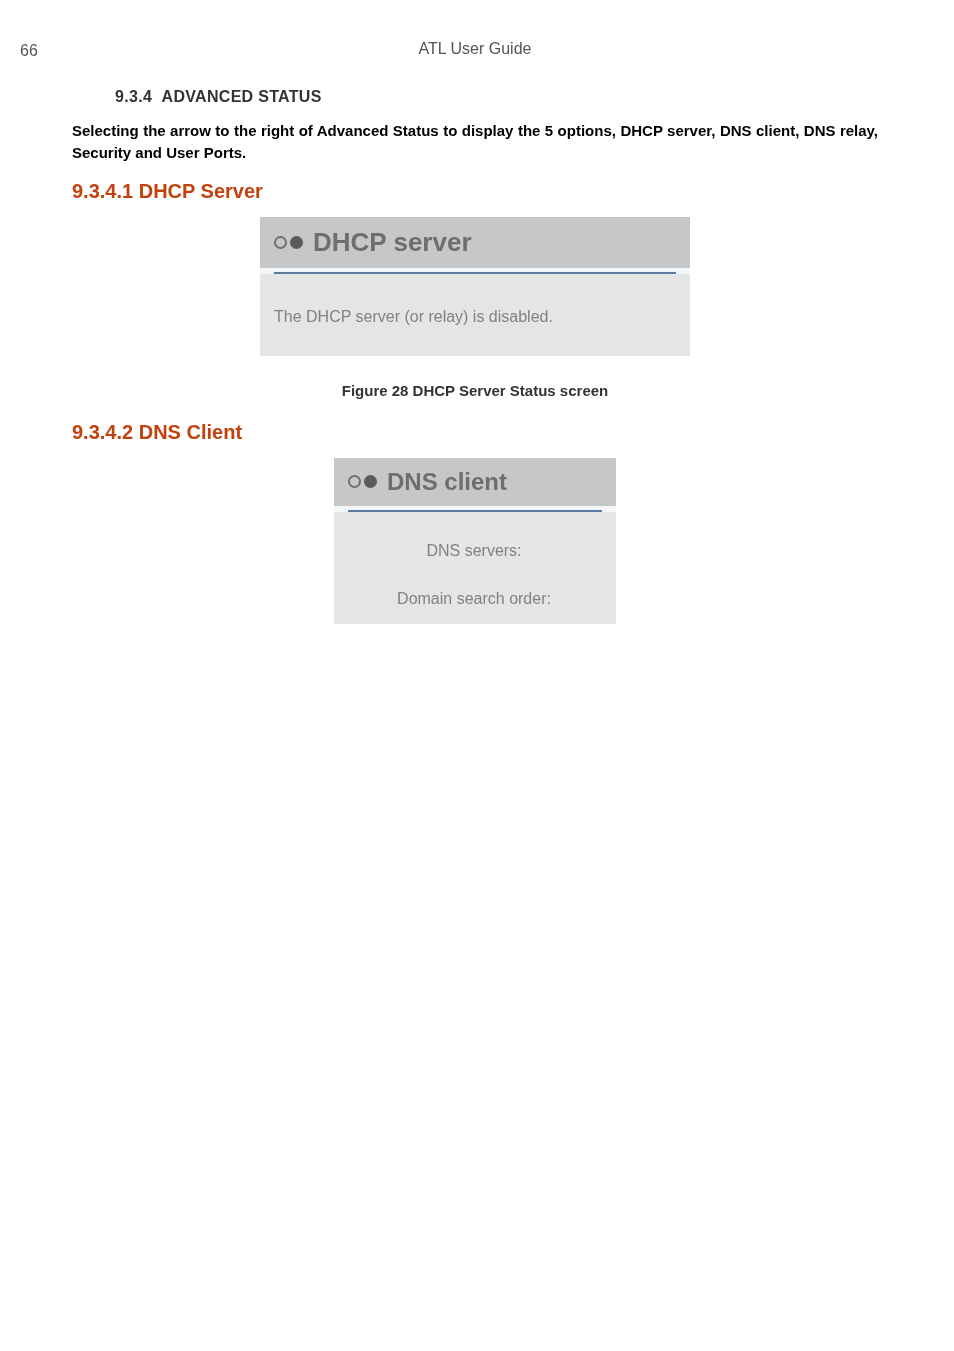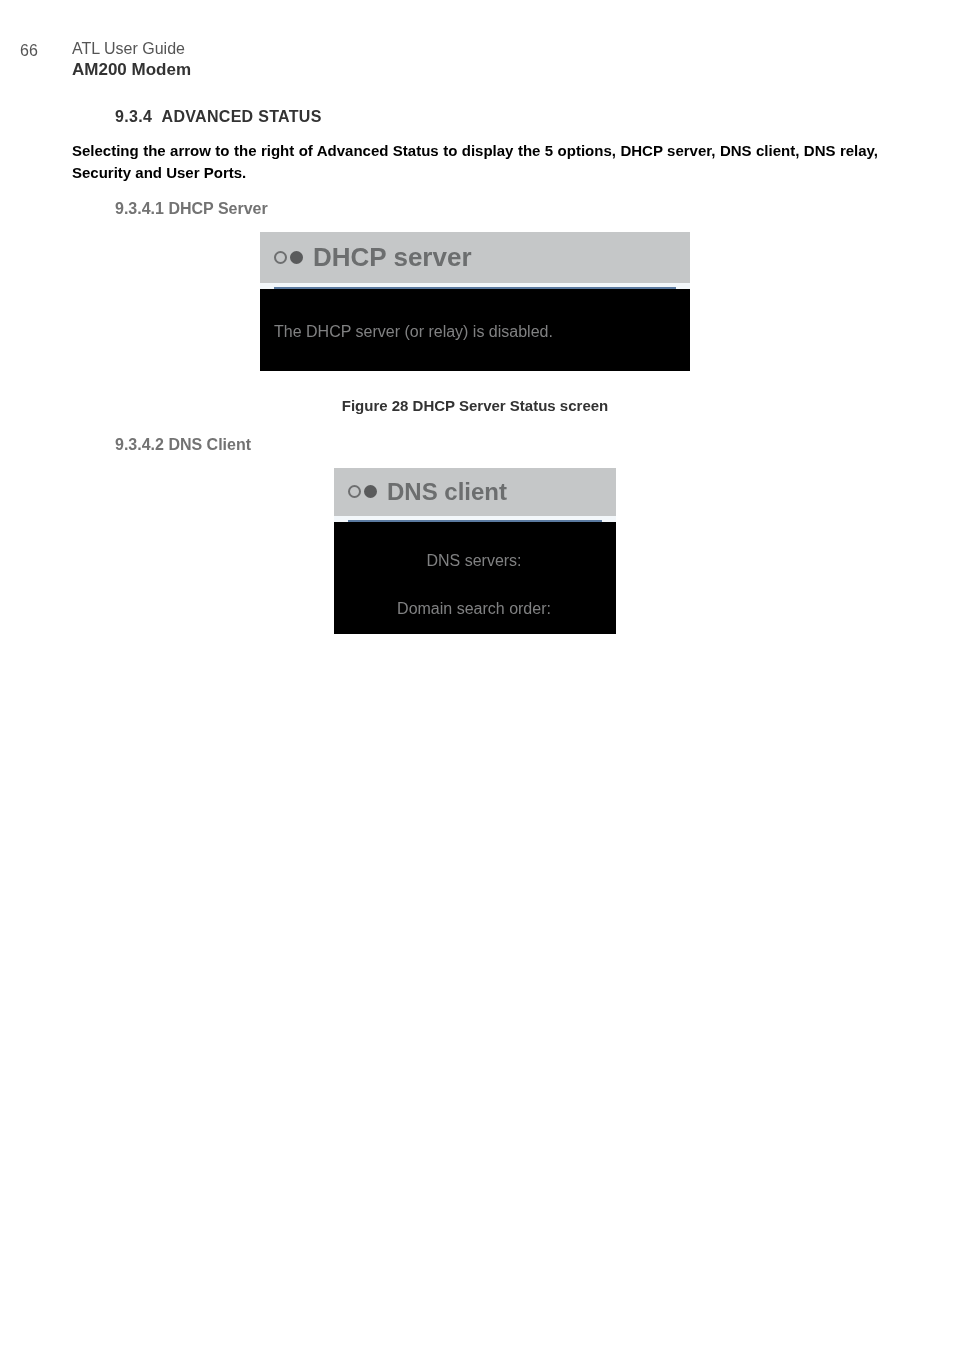--- a/index.html
+++ b/index.html
@@ -27,20 +27,21 @@
     padding-top: 2px;
   }
   .header-text {
     flex: 1;
   }
   .guide-title {
     font-size: 16px;
     color: #555;
     font-weight: 400;
     margin-bottom: 2px;
+    text-align: center;
   }
   .product-title {
     font-size: 17px;
     font-weight: 700;
     color: #333;
   }
   .content {
     margin-left: 52px;
   }
   .section-heading {
@@ -53,25 +54,24 @@
   }
   .body-text {
     font-size: 15px;
     line-height: 1.45;
     color: #000000;
     margin-bottom: 16px;
     text-align: justify;
     font-weight: bold;
   }
   .subheading {
-    font-size: 16px;
-    font-weight: 700;
-    color: #737373;
+    font-size: 20px;
+    font-weight: 700;
+    color: #c2410c;
     margin-bottom: 12px;
-    margin-left: 43px;
   }
   .figure-wrap {
     text-align: center;
     margin: 14px 0 22px 0;
   }
   .screenshot {
     display: inline-block;
     text-align: left;
     background: #f3f7fa;
   }
@@ -109,21 +109,21 @@
     height: 2px;
     background: #5b7aa0;
     margin: 4px 14px 0 14px;
   }
   .ss-body {
     padding: 34px 14px 30px 14px;
     color: #808182;
     font-size: 16px;
     font-family: Arial, sans-serif;
     font-weight: 400;
-    background: #000000;
+    background: #e5e5e5;
   }
   .ss-body-line {
     margin-bottom: 0;
   }
   .ss-body-gap {
     height: 30px;
   }
   .caption {
     font-size: 15px;
     font-weight: 700;
@@ -137,21 +137,20 @@
 </style>
 </head>
 <body>
 
 <div class="page">
 
   <div class="header-row">
     <div class="page-num">66</div>
     <div class="header-text">
       <div class="guide-title">ATL User Guide</div>
-      <div class="product-title">AM200 Modem</div>
     </div>
   </div>
 
   <div class="content">
 
     <div class="section-heading">
       <span>9.3.4</span>&nbsp;&nbsp;<span>ADVANCED STATUS</span>
     </div>
 
     <p class="body-text">Selecting the arrow to the right of Advanced Status to display the 5 options, DHCP server, DNS client, DNS relay, Security and User Ports.</p>

